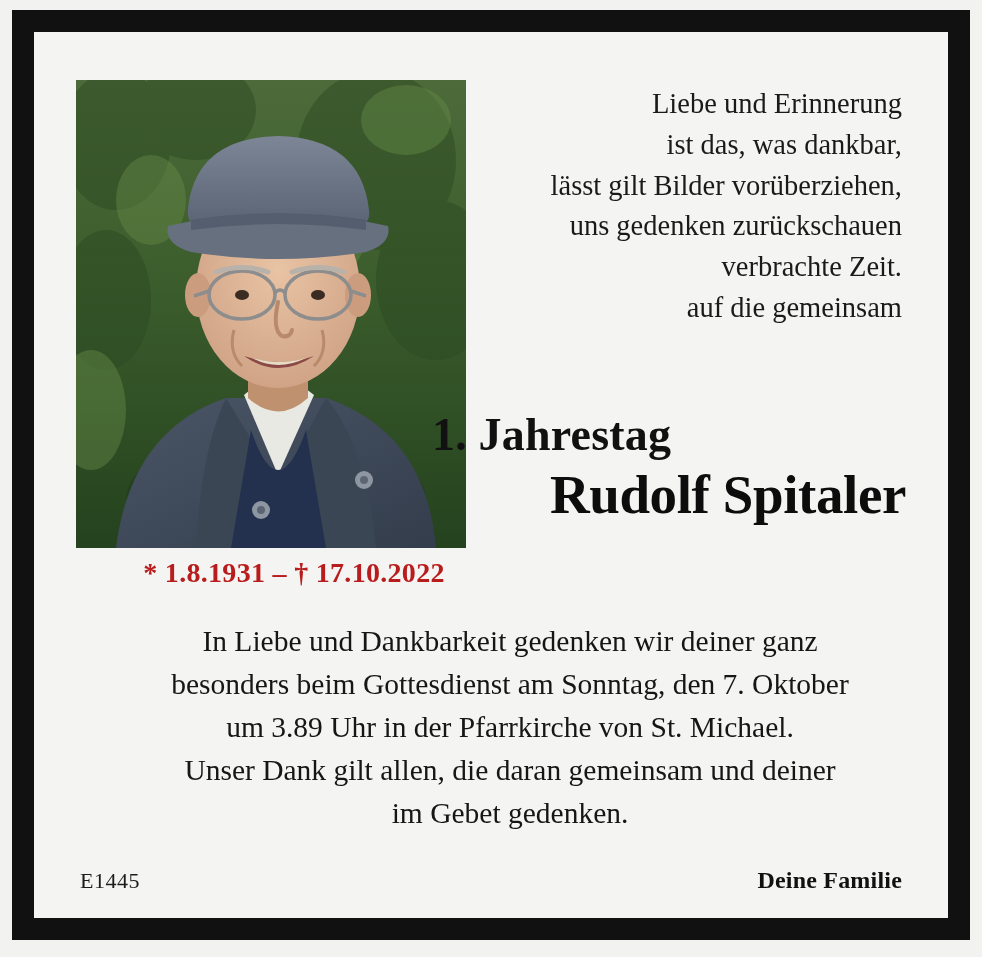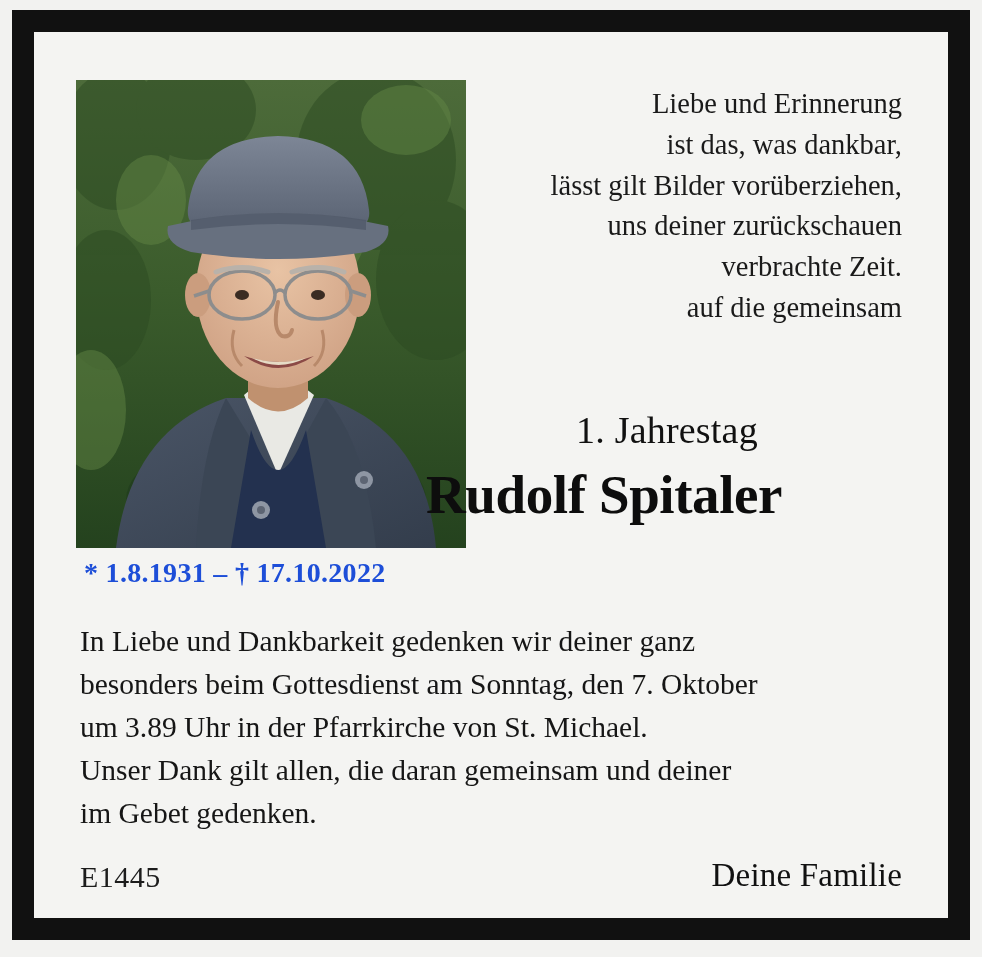--- a/index.html
+++ b/index.html
@@ -64,91 +64,93 @@
 
   .dates {
     position: absolute;
     left: 50px;
     top: 525px;
     width: 420px;
     font-family: "Liberation Serif", serif;
     font-weight: bold;
     font-size: 28px;
     letter-spacing: 0.3px;
-    color: #1d4ed8;
-    text-align: left;
+    color: #b91c1c;
+    text-align: center;
   }
 
   .verse {
     position: absolute;
     right: 46px;
     top: 52px;
     width: 470px;
     text-align: right;
     font-size: 28.5px;
     line-height: 1.43;
     color: #1a1a1a;
   }
 
   .anniversary {
     position: absolute;
     right: 46px;
     top: 376px;
     width: 470px;
-    text-align: center;
-    font-weight: normal;
-    font-size: 38px;
+    text-align: left;
+    font-weight: bold;
+    font-size: 46px;
     color: #111111;
     letter-spacing: 0.2px;
   }
 
   .deceased-name {
     position: absolute;
     right: 42px;
     top: 432px;
     width: 480px;
+    text-align: right;
     font-weight: bold;
     font-size: 55px;
     line-height: 1.12;
     color: #0d0d0d;
     letter-spacing: -0.4px;
   }
 
   
   .body-text {
     position: absolute;
     left: 46px;
     top: 588px;
     width: 860px;
     font-size: 29.5px;
     line-height: 1.46;
     color: #161616;
   }
   .body-text p {
     margin: 0;
+    text-align: center;
   }
 
   
   .footer {
     position: absolute;
     left: 46px;
     right: 46px;
     bottom: 24px;
     display: flex;
     align-items: flex-end;
     justify-content: space-between;
   }
   .ref-code {
-    font-size: 30px;
+    font-size: 22px;
     color: #1c1c1c;
     letter-spacing: 0.5px;
   }
   .signature {
-    font-size: 33px;
-    font-weight: normal;
+    font-size: 24px;
+    font-weight: bold;
     color: #111111;
     letter-spacing: 0.2px;
     margin-left: 9px;
   }
 </style>
 </head>
 <body>
 
 <div class="page">
   <div class="notice-border">
@@ -243,21 +245,21 @@
             <path d="M246 250 Q252 272 238 286" stroke="#b8896a" stroke-width="3" fill="none"></path>
           </svg>
         </div>
 
         <div class="dates">* 1.8.1931 – † 17.10.2022</div>
 
         <div class="verse">
           <div>Liebe und Erinnerung</div>
           <div>ist das, was dankbar,</div>
           <div>lässt gilt Bilder vorüberziehen,</div>
-          <div>uns deiner zurückschauen</div>
+          <div>uns gedenken zurückschauen</div>
           <div>verbrachte Zeit.</div>
           <div>auf die gemeinsam</div>
         </div>
 
         <div class="anniversary">1. Jahrestag</div>
         <div class="deceased-name">Rudolf Spitaler</div>
       </div>
 
       <div class="body-text">
         <p>In Liebe und Dankbarkeit gedenken wir deiner ganz</p>

